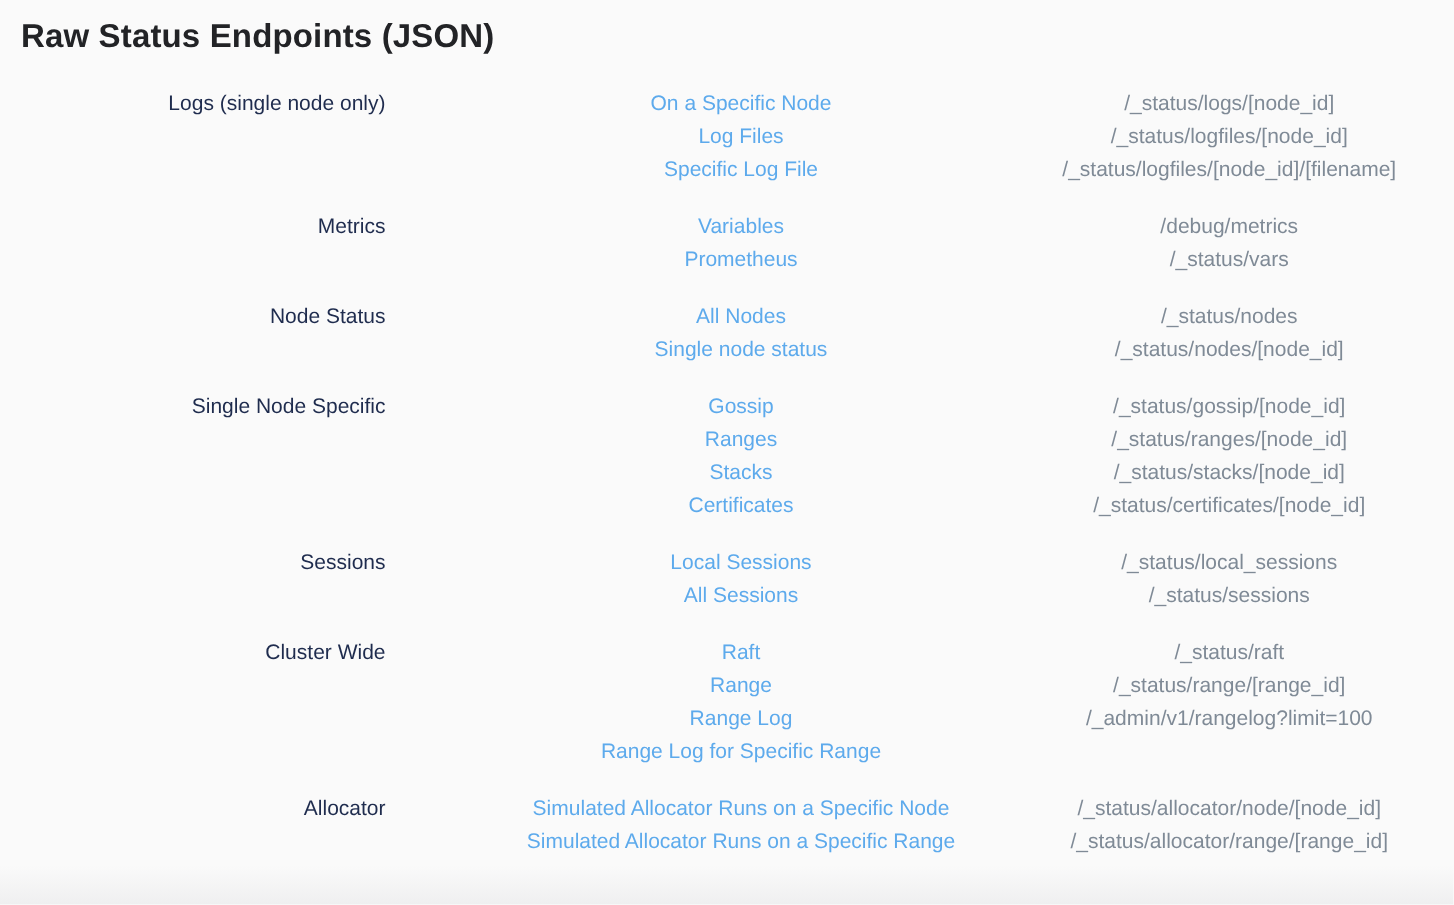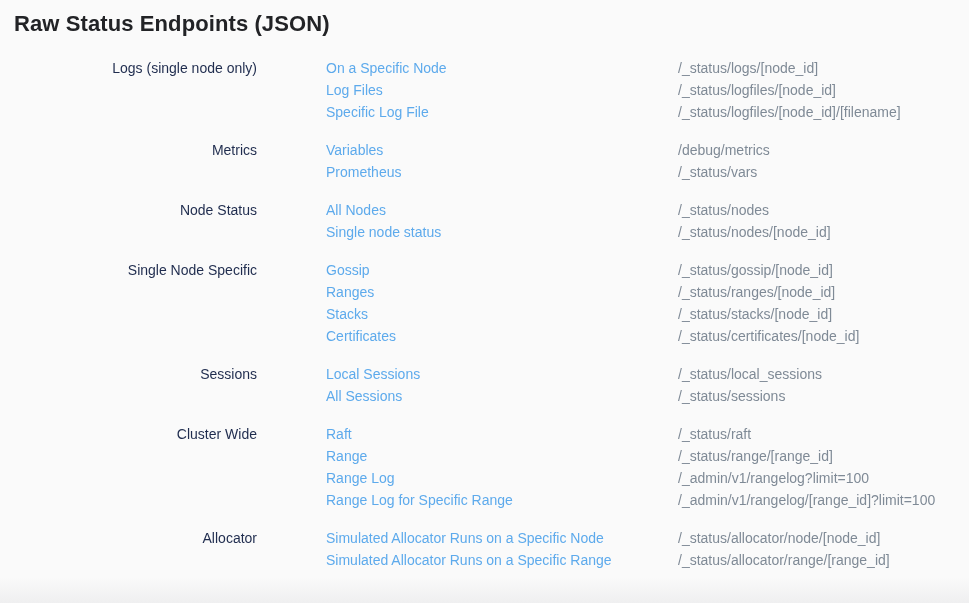--- a/index.html
+++ b/index.html
@@ -41,22 +41,23 @@
   }
   .cat {
     width: 257px;
     flex: 0 0 257px;
     text-align: right;
     font-size: 14px;
     line-height: 22px;
     color: var(--category-color);
   }
   .entries {
-    margin-left: 28px;
+    margin-left: 20px;
     flex: 1;
+    text-align: center;
   }
   .entry {
     display: flex;
     line-height: 22px;
     font-size: 14px;
   }
   .entry a.link {
     width: 352px;
     flex: 0 0 352px;
     color: var(--link-color);
@@ -170,21 +171,20 @@
         <div class="entry">
           <a class="link" href="#">Range</a>
           <div class="path">/_status/range/[range_id]</div>
         </div>
         <div class="entry">
           <a class="link" href="#">Range Log</a>
           <div class="path">/_admin/v1/rangelog?limit=100</div>
         </div>
         <div class="entry">
           <a class="link" href="#">Range Log for Specific Range</a>
-          <div class="path">/_admin/v1/rangelog/[range_id]?limit=100</div>
         </div>
       </div>
     </div>
     <div class="group">
       <div class="cat">Allocator</div>
       <div class="entries">
         <div class="entry">
           <a class="link" href="#">Simulated Allocator Runs on a Specific Node</a>
           <div class="path">/_status/allocator/node/[node_id]</div>
         </div>

